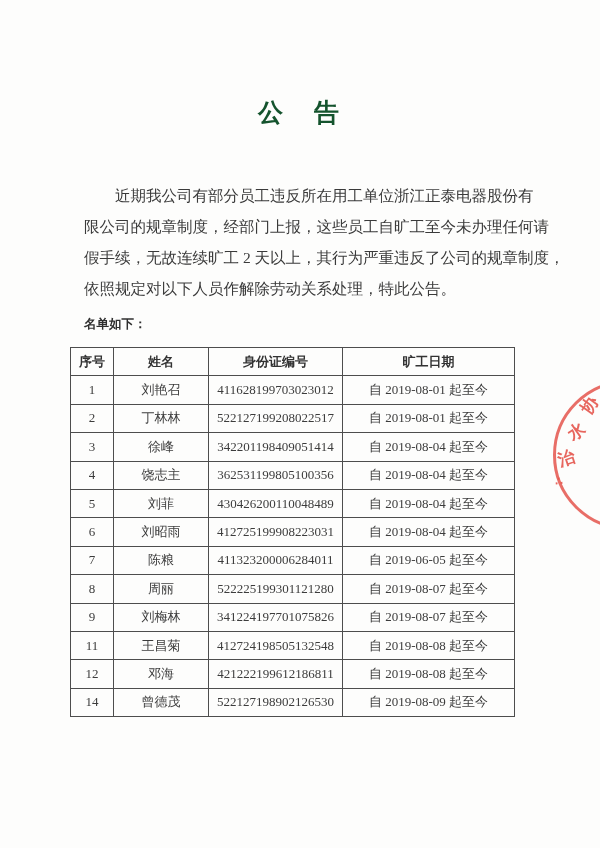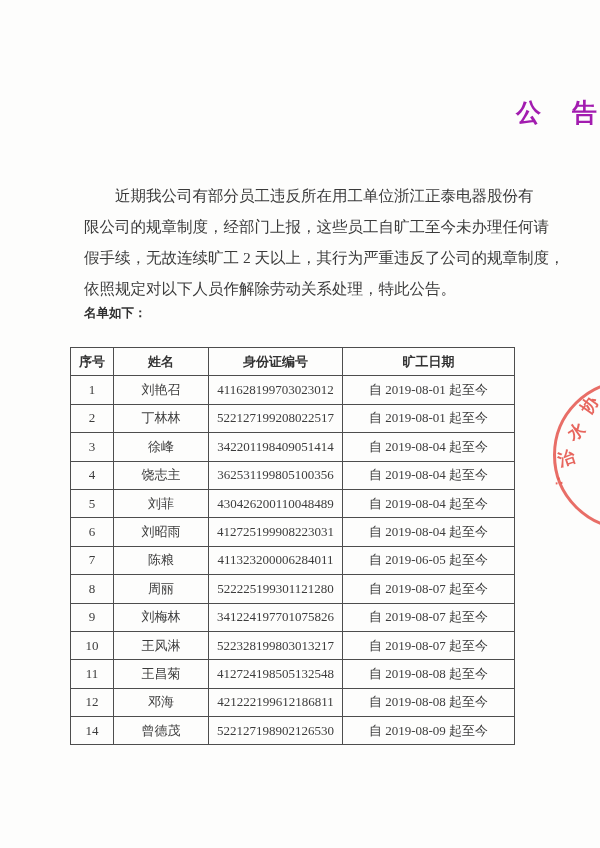--- a/index.html
+++ b/index.html
@@ -9,41 +9,41 @@
     position: relative;
     overflow: hidden;
     font-family: "Liberation Serif", "DejaVu Serif", serif;
     color: #333;
   }
   .page { position: absolute; inset: 0; }
 
   .doc-title {
     position: absolute;
     top: 96px; left: 0; width: 100%;
-    text-align: right;
+    text-align: center;
     font-size: 25px;
     font-weight: 700;
     letter-spacing: 3px;
-    color: #a21caf;
+    color: #14532d;
   }
 
   .paragraph {
     position: absolute;
     top: 180px; left: 84px; width: 455px;
     font-size: 15.5px;
     line-height: 31px;
     color: #3a3a3a;
     white-space: nowrap;
   }
   .para-line { height: 31px; }
   .para-line.indent { text-indent: 2em; }
 
   .list-label {
     position: absolute;
-    top: 305px; left: 84px;
+    top: 316px; left: 84px;
     font-size: 12.5px;
     font-weight: 700;
     color: #2f2f2f;
   }
 
   .roster-table {
     position: absolute;
     top: 347px; left: 70px;
     width: 444px;
     border-collapse: collapse;
@@ -168,26 +168,20 @@
           <td>522225199301121280</td>
           <td>自 2019-08-07 起至今</td>
         </tr>
         <tr>
           <td>9</td>
           <td>刘梅林</td>
           <td>341224197701075826</td>
           <td>自 2019-08-07 起至今</td>
         </tr>
         <tr>
-          <td>10</td>
-          <td>王风淋</td>
-          <td>522328199803013217</td>
-          <td>自 2019-08-07 起至今</td>
-        </tr>
-        <tr>
           <td>11</td>
           <td>王昌菊</td>
           <td>412724198505132548</td>
           <td>自 2019-08-08 起至今</td>
         </tr>
         <tr>
           <td>12</td>
           <td>邓海</td>
           <td>421222199612186811</td>
           <td>自 2019-08-08 起至今</td>

